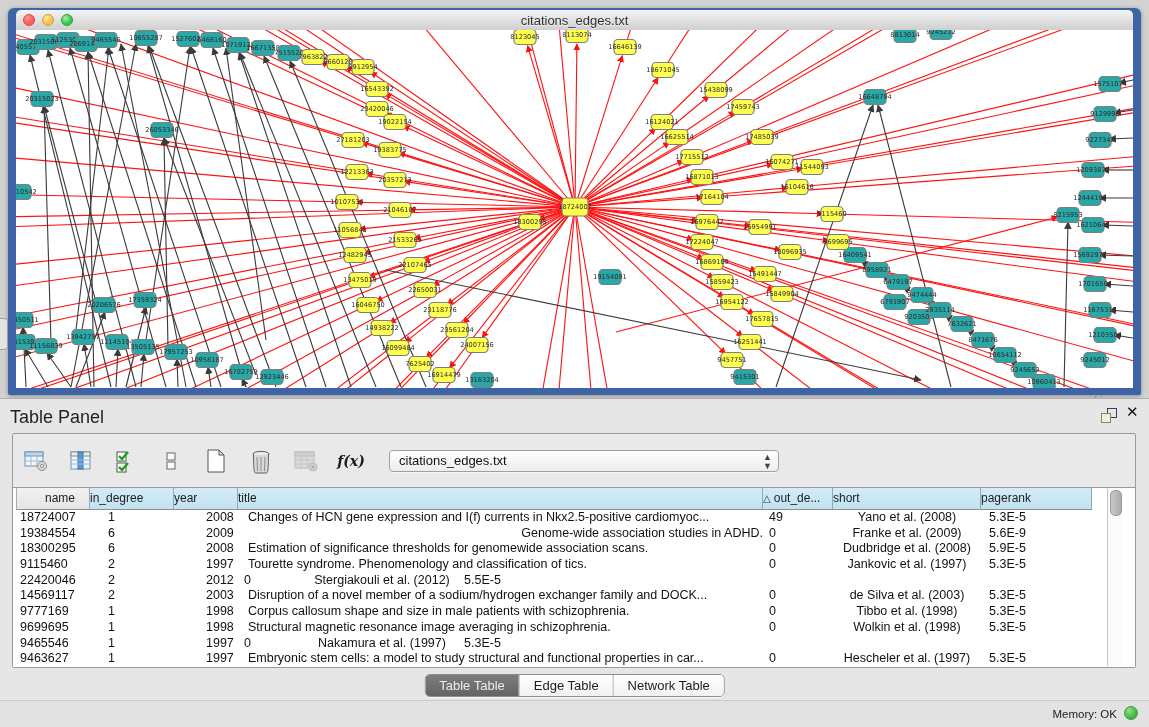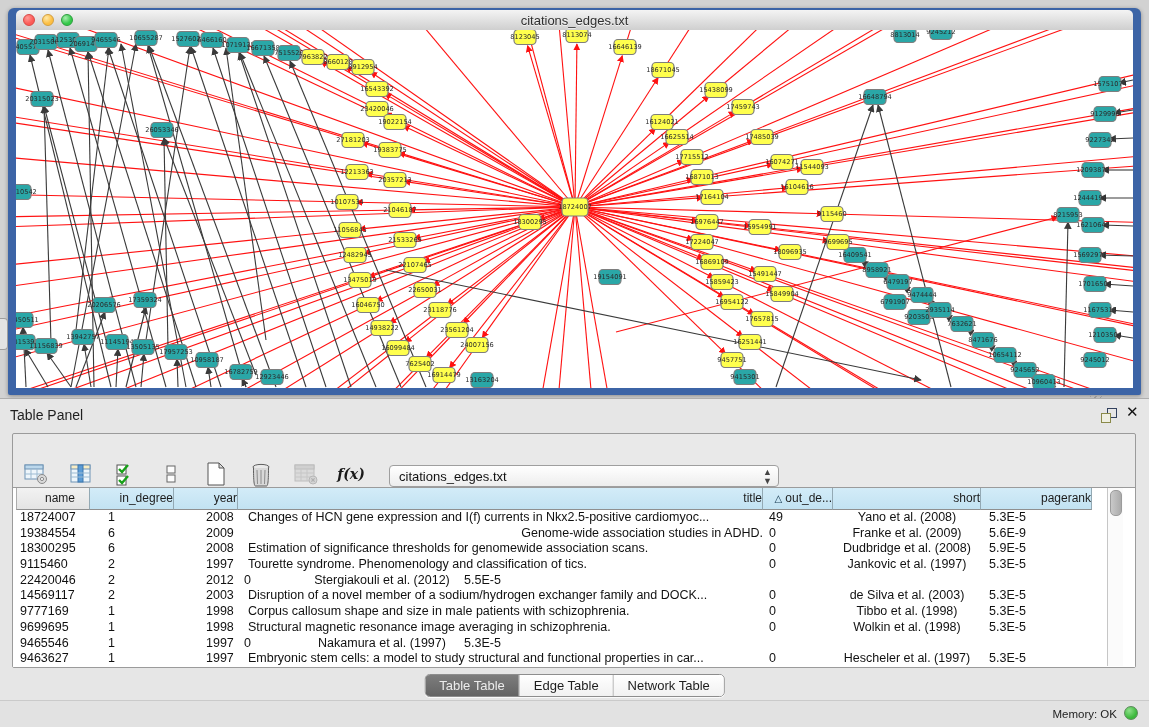--- a/index.html
+++ b/index.html
@@ -44,32 +44,32 @@
   .collapsed-tab{
     position:absolute;left:0;top:318px;width:7px;height:30px;
     background:#e3e3e3;border:1px solid #9e9e9e;border-left:none;
     border-radius:0 4px 4px 0;
   }
   
   .table-panel{
     position:absolute;left:0;top:398px;width:1149px;bottom:0;
     background:#e6e6e6;border-top:1px solid #aeaeae;
   }
-  .tp-title{position:absolute;left:10px;top:8px;font-size:14px;color:#1f1f1f;}
+  .tp-title{position:absolute;left:10px;top:8px;font-size:18px;color:#1f1f1f;}
   .tp-float{position:absolute;left:1101px;top:9px;width:16px;height:14px;}
   .tp-float .sq1{position:absolute;left:6px;top:0;width:8px;height:8px;border:1px solid #33415e;background:transparent;}
   .tp-float .sq2{position:absolute;left:0;top:5px;width:8px;height:8px;border:1px solid #8a8a4a;background:#efefe2;}
   .tp-close{position:absolute;left:1126px;top:4px;font-size:15px;font-weight:bold;color:#111;cursor:default;}
   .tp-content{
     position:absolute;left:12px;top:34px;width:1124px;height:235px;
     border:1px solid #9b9b9b;border-radius:2px;background:#e9e9e9;box-sizing:border-box;
   }
   .tp-toolbar{
     position:absolute;left:0;top:0;right:0;height:53px;
-    display:flex;align-items:flex-end;padding-left:10px;gap:19px;
+    display:flex;align-items:center;padding-left:10px;gap:19px;
   }
   .tbi{width:26px;height:26px;display:flex;align-items:center;justify-content:center;}
   .fx-label{font-family:"DejaVu Serif","Liberation Serif",serif;font-style:italic;font-weight:bold;font-size:14px;color:#1a1a1a;}
   .combo{
     margin-left:6px;width:390px;height:22px;box-sizing:border-box;
     border:1px solid #9f9f9f;border-radius:4px;
     background:linear-gradient(#ffffff,#ededed);
     display:flex;align-items:center;font-size:13px;color:#111;
     padding-left:9px;position:relative;
     box-shadow:0 1px 0 rgba(255,255,255,.6);
@@ -80,21 +80,21 @@
   
   .tbl{
     position:absolute;left:0;top:53px;right:0;bottom:0;
     background:#ffffff;border-top:1px solid #9b9b9b;overflow:hidden;
   }
   .tbl-header{position:absolute;left:3px;top:0;height:22px;display:flex;}
   .th{
     box-sizing:border-box;height:22px;line-height:21px;font-size:12px;color:#1c1c1c;
     background:linear-gradient(#d3ecf8,#c2e2f2);
     border-right:1px solid #93a9b4;border-bottom:1px solid #8f8f8f;
-    text-align:right;overflow:hidden;white-space:nowrap;
+    text-align:left;overflow:hidden;white-space:nowrap;
   }
   .th.first{background:linear-gradient(#f2f2f2,#e4e4e4);border-left:1px solid #adadad;text-align:right;padding-right:14px;}
   .sort-tri{color:#173a52;font-size:10px;margin-right:3px;}
   .tbl-body{position:absolute;left:3px;top:22px;right:0;bottom:0;font-size:12.5px;color:#111;}
   .tr{height:15.7px;line-height:15.7px;display:flex;white-space:nowrap;}
   .td{box-sizing:border-box;overflow:hidden;white-space:nowrap;}
   .vscroll{
     position:absolute;right:12px;top:0;bottom:1px;width:15px;
     background:#fbfbfb;border-left:1px solid #c6c6c6;
   }

